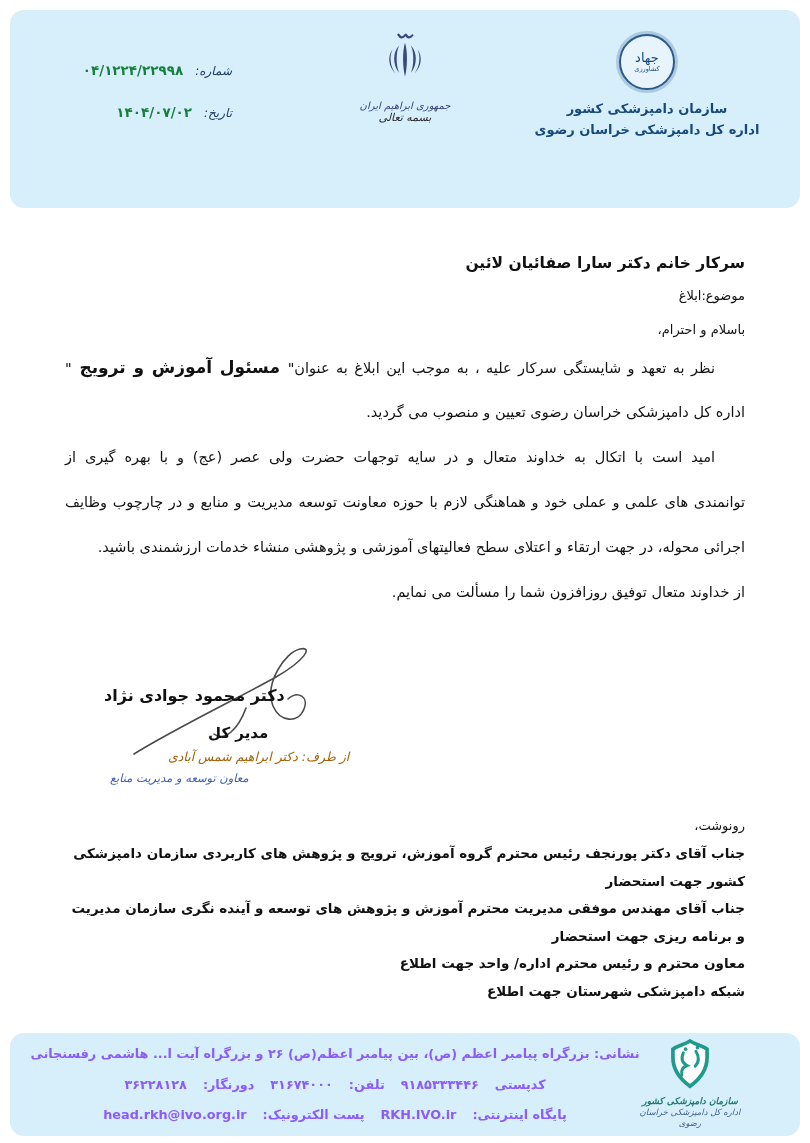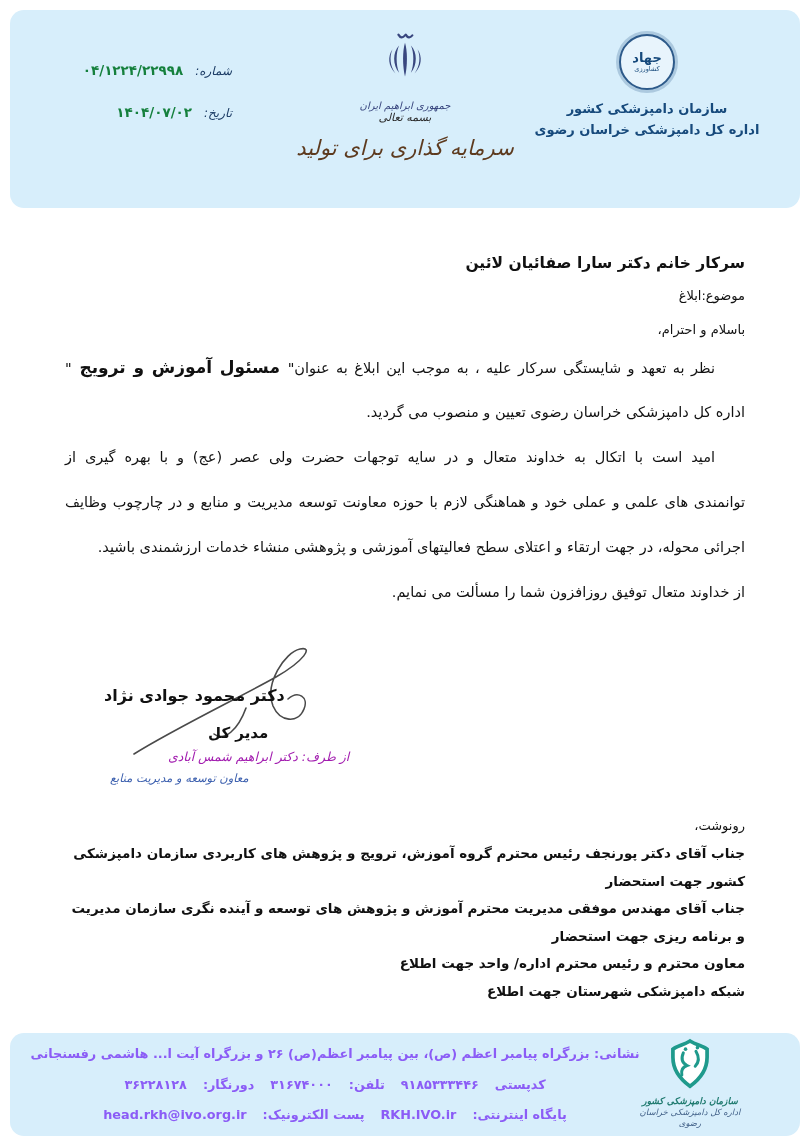--- a/index.html
+++ b/index.html
@@ -19,38 +19,38 @@
   .header-center { position:absolute; left:50%; transform:translateX(-50%); top:18px; width:240px; text-align:center; }
   .republic { font-size:10px; color:#39477f; font-style:italic; margin-top:2px; }
   .basmala { font-size:11px; color:#2b2b2b; font-style:italic; }
   .slogan { font-size:21px; color:#5d3a1e; font-style:italic; margin-top:12px; letter-spacing:1px; }
   .header-right { position:absolute; right:38px; top:24px; width:230px; text-align:center; }
   .jihad-circle {
     width:52px; height:52px; margin:0 auto; border:2px solid #2d5a8a; border-radius:50%;
     box-shadow:0 0 0 3px rgba(45,90,138,.25); display:flex; flex-direction:column;
     align-items:center; justify-content:center; background:#e8f4fc;
   }
-  .jihad-main { font-size:13px; font-weight:bold; color:#174a7c; line-height:14px;text-align:right; }
+  .jihad-main { font-size:13px; font-weight:normal; color:#174a7c; line-height:14px;text-align:right; }
   .jihad-sub { font-size:6.5px; color:#174a7c; line-height:8px; }
   .org-line { font-size:13px; font-weight:bold; color:#174a7c; line-height:21px; }
   .org-block { margin-top:8px; }
   
   .recipient { position:absolute; right:65px; top:254px; font-size:15.5px; font-weight:bold; }
   .subject   { position:absolute; right:65px; top:288px; font-size:13px; }
   .salutation{ position:absolute; right:65px; top:322px; font-size:13px; }
   .body-lines{ position:absolute; right:65px; left:65px; top:345px; }
   .bline { font-size:14.5px; height:45px; line-height:45px; text-align:right; }
   .bline.justify { text-align:justify; text-align-last:justify; }
   .bline.indent  { padding-right:30px; }
   .bline .bold-big { font-size:17px; font-weight:bold; }
   
   .sig-scribble { position:absolute; left:128px; top:642px; }
   .sig-name  { position:absolute; left:104px; top:686px; font-size:16px; font-weight:bold; }
   .sig-title { position:absolute; left:208px; top:724px; font-size:15px; font-weight:bold; }
-  .sig-behalf{ position:absolute; left:168px; top:749px; font-size:12.5px; color:#a21caf; font-style:italic; }
+  .sig-behalf{ position:absolute; left:168px; top:749px; font-size:12.5px; color:#a16207; font-style:italic; }
   .sig-deputy{ position:absolute; left:110px; top:771px; font-size:11.5px; color:#3b5fae; font-style:italic; }
   
   .cc-block { position:absolute; right:65px; left:60px; top:818px; text-align:right; }
   .cc-label { font-size:13px; margin-bottom:7px; }
   .cc-item  { font-size:13.5px; font-weight:bold; line-height:27.5px; }
   
   .footer-panel { top:1033px; height:103px; }
   .footer-logo { position:absolute; right:48px; top:5px; width:124px; text-align:center; }
   .footer-logo-cap1 { font-size:9px; font-weight:bold; color:#1f7a6f; font-style:italic; line-height:12px; margin-top:1px; }
   .footer-logo-cap2 { font-size:8.5px; color:#44638a; font-style:italic; line-height:11px; }
@@ -87,21 +87,20 @@
         <g fill="#39477f">
           <path d="M30,20 C26.5,31 26.5,52 30,66 C33.5,52 33.5,31 30,20 Z"></path>
           <path d="M22,24 C13,33 13,51 22,61 C17.5,51 17.5,33 22,24 Z"></path>
           <path d="M38,24 C47,33 47,51 38,61 C42.5,51 42.5,33 38,24 Z"></path>
           <path d="M13,29 C6,39 7,52 17,62 C9.5,52 8.5,39 13,29 Z"></path>
           <path d="M47,29 C54,39 53,52 43,62 C50.5,52 51.5,39 47,29 Z"></path>
         </g>
       </svg>
       <div class="republic">جمهوری ابراهیم ایران</div>
       <div class="basmala">بسمه تعالی</div>
-      <div class="slogan">سرمایه گذاری برای تولید</div>
     </div>
 
     <div class="header-right">
       <div class="jihad-circle">
         <span class="jihad-main">جهاد</span>
         <span class="jihad-sub">کشاورزی</span>
       </div>
       <div class="org-block">
         <div class="org-line">سازمان دامپزشکی کشور</div>
         <div class="org-line">اداره کل دامپزشکی خراسان رضوی</div>

